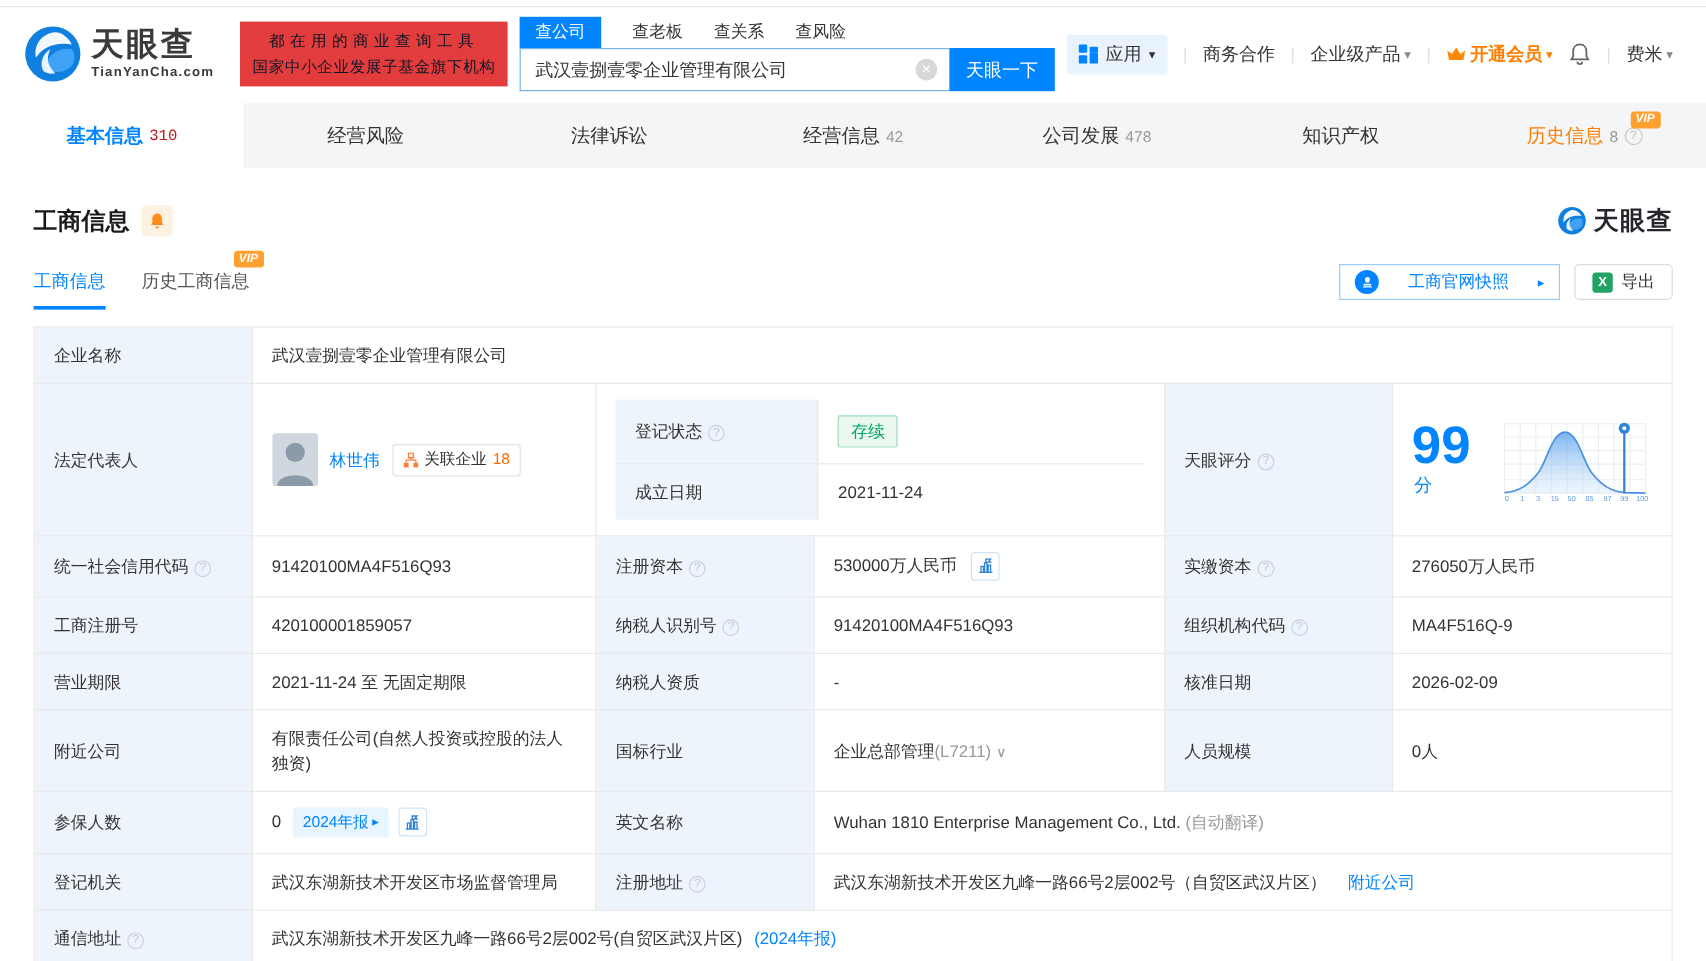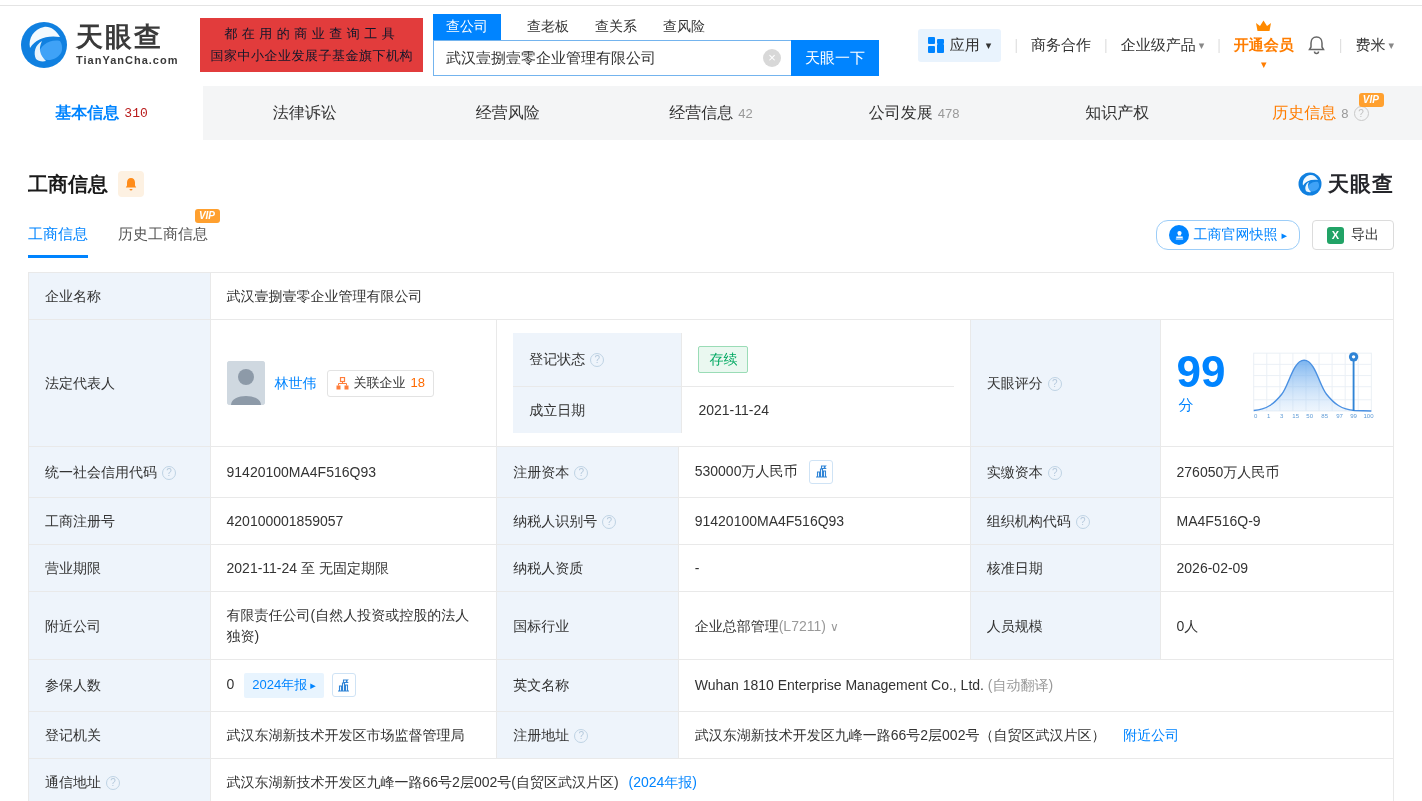--- a/index.html
+++ b/index.html
@@ -31,21 +31,21 @@
   .top-right { margin-left:auto; display:flex; align-items:center; gap:13px; font-size:15px; color:#333; white-space:nowrap;justify-content:flex-end; }
   .apps-box { display:flex; align-items:center; gap:6px; background:#e9f3fd; border-radius:3px;
       padding:7px 10px; cursor:pointer; }
   .grid-ico { display:grid; grid-template-columns:7px 7px; grid-gap:2px; }
   .grid-ico i { width:7px; height:7px; background:#0084ff; border-radius:1px; }
   .grid-ico i:nth-child(2){ height:5px; margin-top:2px; }
   .grid-ico i:nth-child(4){ height:9px; margin-top:-2px; }
   .nav-item { cursor:pointer; display:flex; align-items:center; gap:3px; }
   .vdiv { color:#e0e0e0; font-size:14px; }
   .caret { font-size:11px; color:#888; }
-  .vip-nav { color:#ff7d00; font-weight:bold;flex-direction:column; }
+  .vip-nav { color:#ff7d00; font-weight:bold; }
   .vip-nav .caret { color:#ff7d00; }
 
   
   .page-tabs { display:flex; background:#f4f5f6; height:54px; }
   .ptab { flex:1; display:flex; align-items:center; justify-content:center; gap:5px;
       font-size:16px; color:#333; cursor:pointer; position:relative; }
   .ptab .cnt { font-size:13px; color:#999; }
   .ptab.active { background:#fff; color:#0084ff; font-weight:bold;font-family:Liberation Mono, monospace; }
   .ptab.active .cnt { color:#b91c1c; font-weight:normal; }
   .ptab.orange { color:#ff7d00; }
@@ -62,21 +62,21 @@
   .bell-btn { width:26px; height:26px; background:#fdf1e2; border-radius:4px; margin-left:10px;
       display:flex; align-items:center; justify-content:center; cursor:pointer; }
   .mini-logo { margin-left:auto; display:flex; align-items:center; gap:6px; }
   .mini-logo .t { font-size:21px; font-weight:bold; color:#25262b; letter-spacing:1px; }
   .sec-tabs-row { display:flex; align-items:flex-end; margin-top:22px; }
   .sec-tab { font-size:15px; color:#555; padding-bottom:11px; margin-right:30px; cursor:pointer;
       position:relative; border-bottom:3px solid transparent; }
   .sec-tab.active { color:#0084ff; border-bottom-color:#0084ff; }
   .sec-tab .vip-badge { top:-16px; right:-12px; }
   .sec-actions { margin-left:auto; display:flex; gap:12px; padding-bottom:8px; }
-  .btn-snapshot { display:flex; align-items:center; gap:4px; border:1px solid #9ccdf8; border-radius:12px;
+  .btn-snapshot { display:flex; align-items:center; gap:24px; border:1px solid #9ccdf8; border-radius:0;
       background:#fff; color:#0084ff; font-size:14px; padding:4px 12px; cursor:pointer;
       font-family:"Liberation Sans","DejaVu Sans",sans-serif; }
   .stamp-circ { width:20px; height:20px; border-radius:50%; background:#0084ff; display:flex;
       align-items:center; justify-content:center; }
   .btn-export { display:flex; align-items:center; gap:7px; border:1px solid #dcdcdc; border-radius:4px;
       background:#fff; color:#333; font-size:14px; padding:4px 14px; cursor:pointer;
       font-family:"Liberation Sans","DejaVu Sans",sans-serif; }
   .xls-ico { width:17px; height:17px; background:#21a366; border-radius:3px; color:#fff; font-size:11px;
       font-weight:bold; line-height:17px; text-align:center; }
 
@@ -188,24 +188,24 @@
     </span>
   </div>
 </div>
 
 <div class="page-tabs">
   <div class="ptab active">
     <span>基本信息</span>
     <span class="cnt">310</span>
   </div>
   <div class="ptab">
+    <span>经营风险</span>
+  </div>
+  <div class="ptab">
     <span>法律诉讼</span>
-  </div>
-  <div class="ptab">
-    <span>经营风险</span>
   </div>
   <div class="ptab">
     <span>经营信息</span>
     <span class="cnt">42</span>
   </div>
   <div class="ptab">
     <span>公司发展</span>
     <span class="cnt">478</span>
   </div>
   <div class="ptab">

